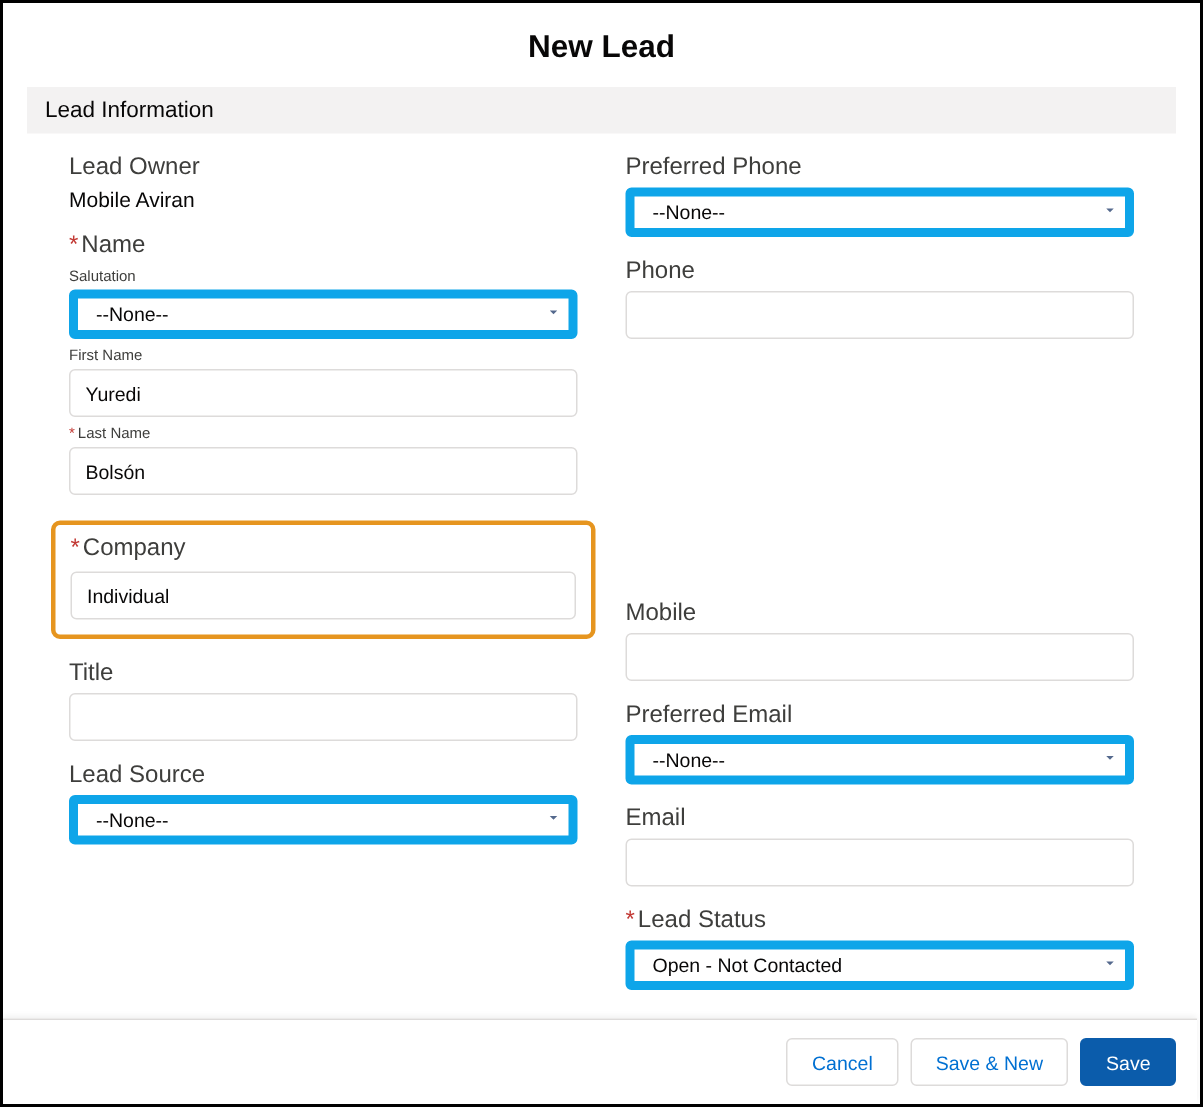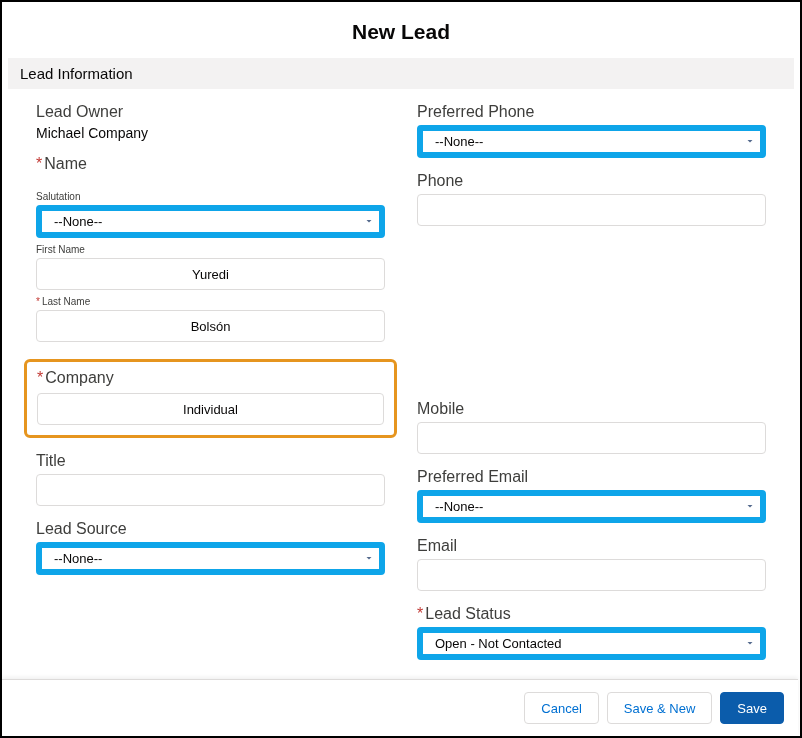--- a/index.html
+++ b/index.html
@@ -21,21 +21,21 @@
       padding: 0;
     }
     .modal-title {
       text-align: center;
       font-size: 21px;
       font-weight: 700;
       padding: 18px 0 14px;
       color: #080707;
     }
     .content-wrap {
-      padding: 0 6px;
+      padding: 0 16px;
     }
     .section-header {
       background: #f3f2f2;
       font-size: 15px;
       font-weight: 400;
       padding: 7px 12px;
       color: #080707;
     }
     .form-grid {
       display: flex;
@@ -73,21 +73,20 @@
     }
     .text-input {
       width: 100%;
       height: 32px;
       border: 1px solid #dddbda;
       border-radius: 4px;
       padding: 0 10px;
       font-size: 13px;
       color: #080707;
       background: #fff;
-      text-align: center;
     }
     .select-wrap {
       position: relative;
     }
     .select-input {
       width: 100%;
       height: 33px;
       border: 6px solid #0ea5e9;
       border-radius: 4px;
       background: #fff;
@@ -106,21 +105,21 @@
       top: 50%;
       transform: translateY(-50%);
       pointer-events: none;
     }
     .caret-down svg {
       width: 12px;
       height: 12px;
       fill: #54698d;
     }
     .name-group .field-label {
-      margin-bottom: 18px;
+      margin-bottom: 6px;
     }
     .highlight-box {
       border: 3px solid #e6951f;
       border-radius: 6px;
       padding: 7px 10px 10px;
       margin: 17px -12px 14px;
     }
     .highlight-box .field-label {
       margin-bottom: 6px;
     }
@@ -161,21 +160,21 @@
 
   <div class="content-wrap">
     <div class="section-header">Lead Information</div>
 
     <div class="form-grid">
 
       <div class="col">
 
         <div class="field">
           <span class="field-label">Lead Owner</span>
-          <div class="field-value-static">Michael Company</div>
+          <div class="field-value-static">Mobile Aviran</div>
         </div>
 
         <div class="field name-group">
           <span class="field-label"><span class="required-star">*</span><span>Name</span></span>
 
           <span class="sublabel">Salutation</span>
           <div class="select-wrap">
             <button class="select-input">
               <span>--None--</span>
             </button>

